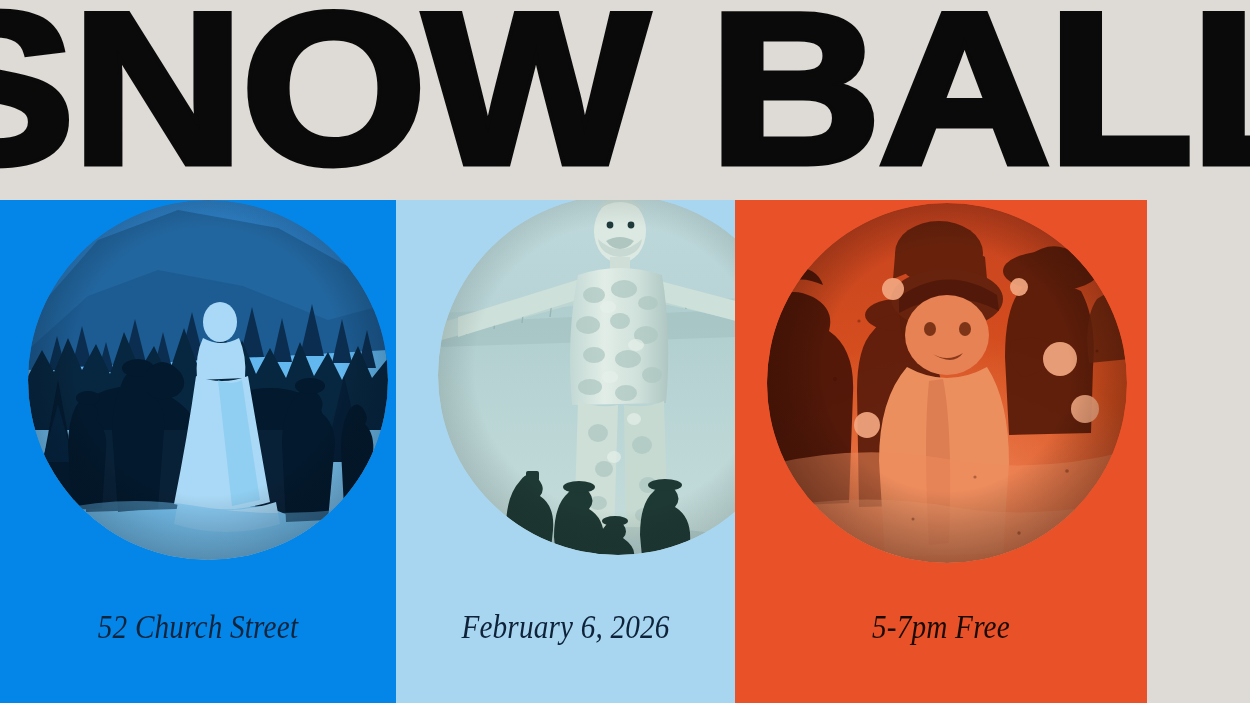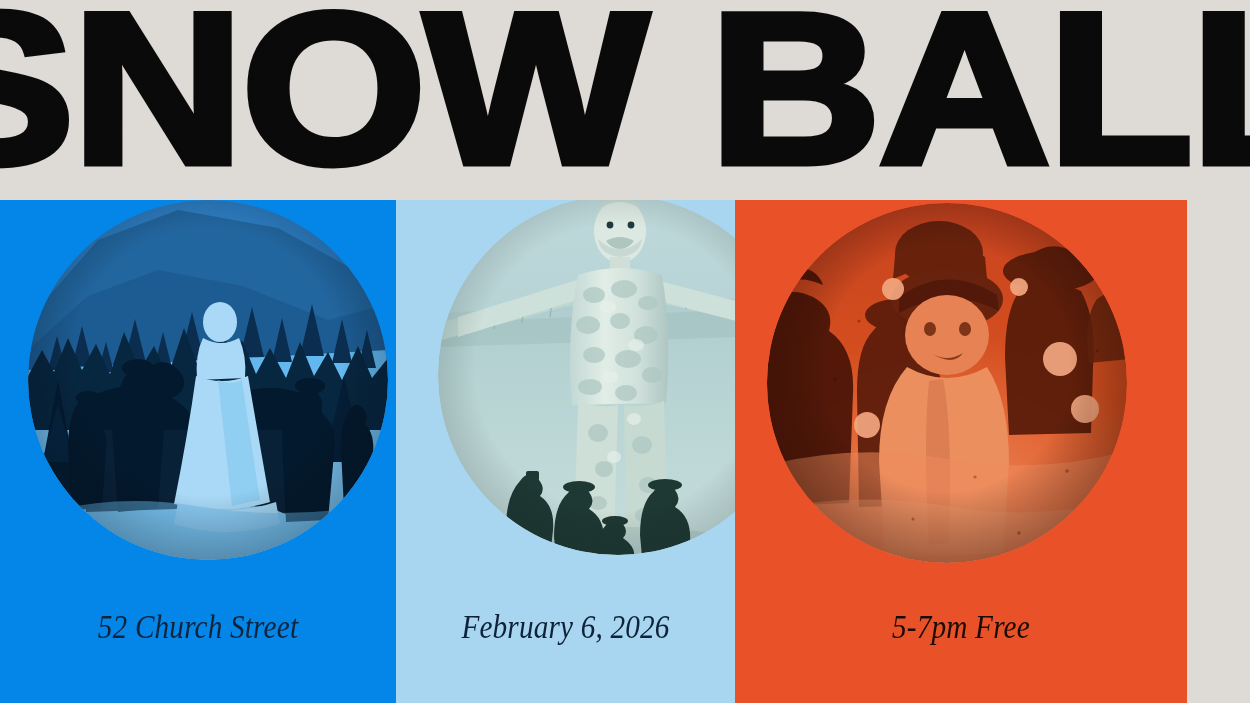--- a/index.html
+++ b/index.html
@@ -48,21 +48,21 @@
   .panel {
     position:relative;
     height:503px;
     overflow:hidden;
     display:flex;
     flex-direction:column;
     align-items:center;
   }
   .panel-a { width:396px; background:#0386E8; }
   .panel-b { width:339px; background:#A8D5F0; }
-  .panel-c { width:452px; background:#E95129;padding-left:31px; }
+  .panel-c { width:412px; background:#E95129;padding-left:31px; }
 
   .circle-wrap {
     position:absolute;
     width:360px; height:360px;
     top:0px;
     border-radius:50%;
     overflow:hidden;
   }
   .panel-a .circle-wrap { left:28px; }
   .panel-b .circle-wrap { left:42px; top:-5px; }

